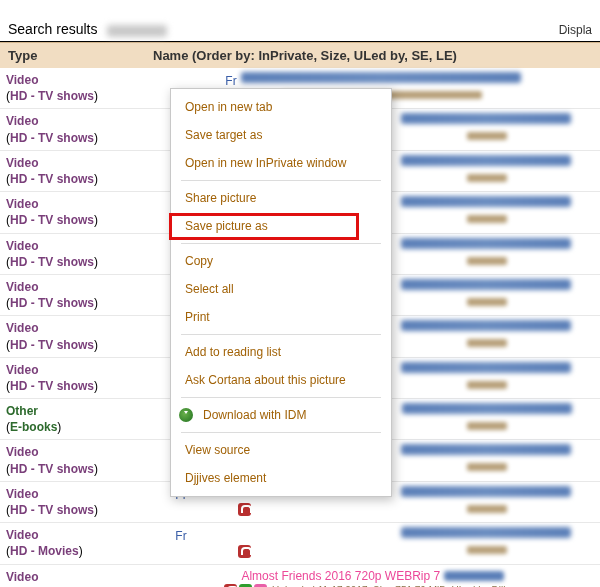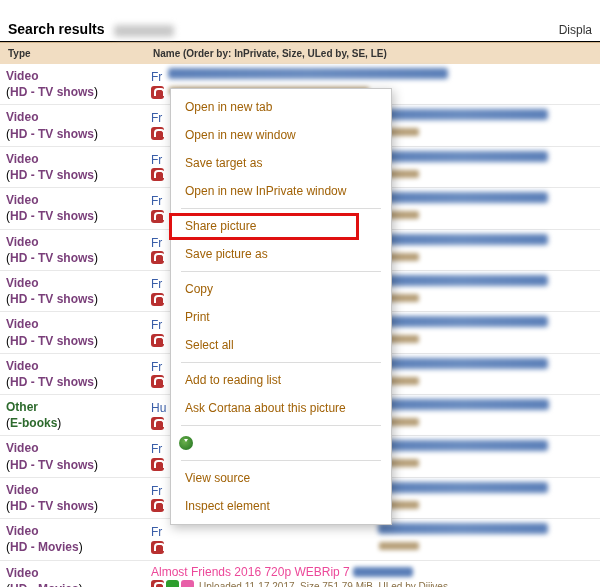--- a/index.html
+++ b/index.html
@@ -13,21 +13,21 @@
   }
   .header {
     border-bottom: 1px solid #000;
     padding: 6px 8px 4px 8px;
     display: flex;
     justify-content: space-between;
     align-items: baseline;
   }
   .header-title {
     font-size: 14px;
-    font-weight: bold;
+    font-weight: normal;
     text-align: center;
   }
   .header-blur {
     display: inline-block;
     width: 60px;
     height: 12px;
     background: #c8c8c8;
     filter: blur(3px);
     border-radius: 3px;
     vertical-align: middle;
@@ -39,39 +39,39 @@
     margin-top: 17px;
   }
   table {
     width: 100%;
     border-collapse: collapse;
   }
   th {
     background: #f1ddc2;
     text-align: left;
     padding: 5px 8px;
-    font-size: 10px;
+    font-size: 13px;
     font-weight: bold;
     color: #333;
     border-top: 1px solid #d2b48c;
   }
   th.type-col { width: 145px; }
   td {
     padding: 4px 6px;
     vertical-align: top;
     border-bottom: 1px solid #e8e8e8;
   }
   .type-cell {
     text-align: left;
     font-size: 12px;
     line-height: 1.35;
   }
   .type-link { color: #7a3f7a; font-weight: bold; }
   .type-link.green { color: #2d6a2d; }
-  .name-cell { position: relative; }
+  .name-cell { position: relative; text-align: center; }
   .blur-title {
     display: inline-block;
     height: 11px;
     background: linear-gradient(90deg,#5b7fb8,#6a8cc0,#5b7fb8);
     filter: blur(2.5px);
     border-radius: 3px;
     margin-bottom: 2px;
   }
   .blur-meta {
     display: inline-block;
@@ -212,35 +212,35 @@
       </tr>
       <tr>
         <td class="type-cell"><span class="type-link">Video</span><br><span>(</span><span class="type-link">HD - Movies</span><span>)</span></td>
         <td class="name-cell"><div class="name-line1"><span class="clear-title"><span>Almost Friends 2016 720p WEBRip 7</span> <span class="blur-end"></span></span></div><div class="icons"><span class="ico ico-magnet"></span><span class="ico ico-green"></span><span class="ico ico-pink"></span> <span class="name-meta">Uploaded 11-17 2017, Size 751.79 MiB, ULed by Djjives</span></div></td>
       </tr>
     </tbody>
 </table>
 
 <div class="ctx-menu">
   <div class="ctx-item">Open in new tab</div>
-  <div class="ctx-item">Open in new window</div>
   <div class="ctx-item">Save target as</div>
   <div class="ctx-item">Open in new InPrivate window</div>
   <div class="ctx-sep"></div>
   <div class="ctx-item">Share picture</div>
   <div class="ctx-item">Save picture as</div>
   <div class="ctx-sep"></div>
   <div class="ctx-item">Copy</div>
+  <div class="ctx-item">Select all</div>
   <div class="ctx-item">Print</div>
-  <div class="ctx-item">Select all</div>
   <div class="ctx-sep"></div>
   <div class="ctx-item">Add to reading list</div>
   <div class="ctx-item">Ask Cortana about this picture</div>
   <div class="ctx-sep"></div>
   <div class="ctx-item with-icon">
     <span class="idm-ico"></span>
+    <span>Download with IDM</span>
   </div>
   <div class="ctx-sep"></div>
   <div class="ctx-item">View source</div>
-  <div class="ctx-item">Inspect element</div>
+  <div class="ctx-item">Djjives element</div>
 </div>
 
 <div class="highlight-box"></div>
 
 </body></html>

